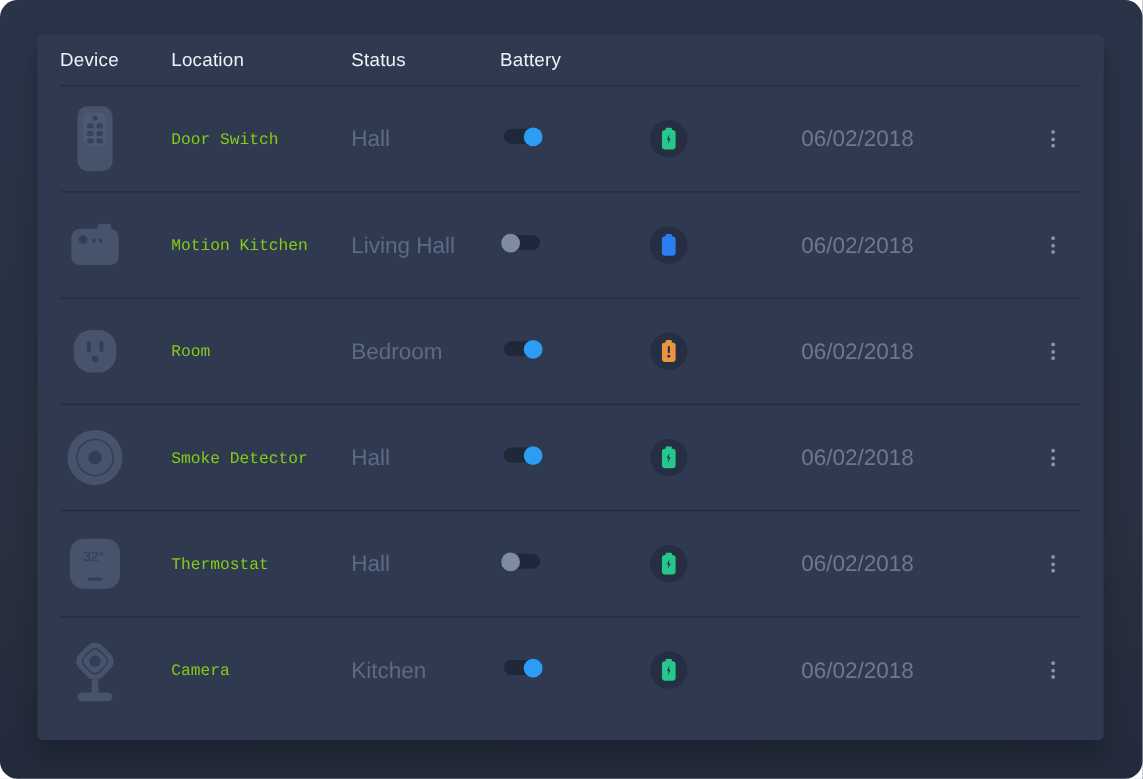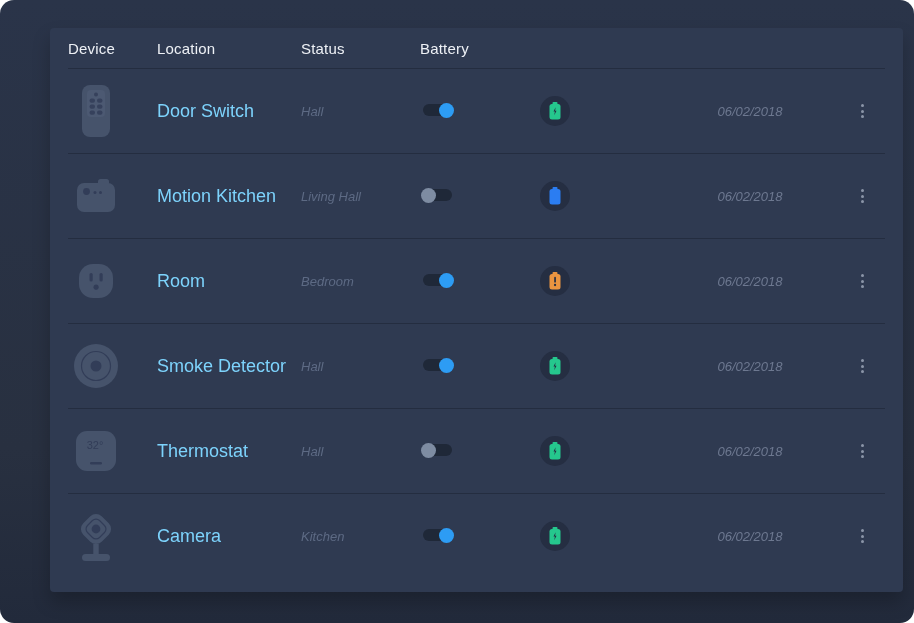--- a/index.html
+++ b/index.html
@@ -5,33 +5,33 @@
   html,body{margin:0;padding:0;background:#ffffff;}
   body{width:914px;height:623px;overflow:hidden;font-family:"Liberation Sans", sans-serif;}
   .page{
     position:relative;width:914px;height:623px;border-radius:14px;
     background:linear-gradient(180deg,#2a3449 0%,#283040 72%,#222a3b 100%);
   }
   .card{
     position:absolute;left:30px;top:28px;width:853px;height:564px;
     background:#2f3a51;border-radius:4px;
     box-shadow:0 10px 18px rgba(0,0,0,0.22);
-    padding:0 18px 0 18px;box-sizing:border-box;margin-left:20px;
+    padding:0 18px 0 18px;box-sizing:border-box;
   }
   .grid-row{
     display:grid;
     grid-template-columns:89px 144px 119px 119px 122px 1fr 46px;
     align-items:center;
   }
   .thead{height:40px;}
   .th{color:#eef1f6;font-size:15px;font-weight:400;letter-spacing:.2px;}
   .trow{height:84px;border-top:1px solid rgba(27,34,51,0.55);}
-  .name{color:#7dd3fc;font-size:18px;}
-  .loc,.date{color:#5d6a84;font-size:13px;font-style:italic;}
-  .date{color:#6d7890;text-align:center;}
+  .name{color:#84cc16;font-size:13px;font-family:Liberation Mono, monospace;}
+  .loc,.date{color:#5d6a84;font-size:18px;}
+  .date{color:#6d7890;}
   .icon-wrap{width:56px;display:flex;justify-content:center;align-items:center;}
   .icon-wrap svg{display:block;}
   
   .toggle{position:relative;width:29px;height:12px;border-radius:7px;background:#1f2838;display:inline-block;margin-left:3px;cursor:pointer;}
   .toggle .knob{position:absolute;top:-1.5px;width:15px;height:15px;border-radius:50%;}
   .toggle.on .knob{right:-2px;background:#2d9cf4;}
   .toggle.off .knob{left:-2px;background:#7e8ca2;}
   
   .chip{width:30px;height:30px;border-radius:50%;background:#252e42;display:flex;align-items:center;justify-content:center;margin-left:1px;}
   

